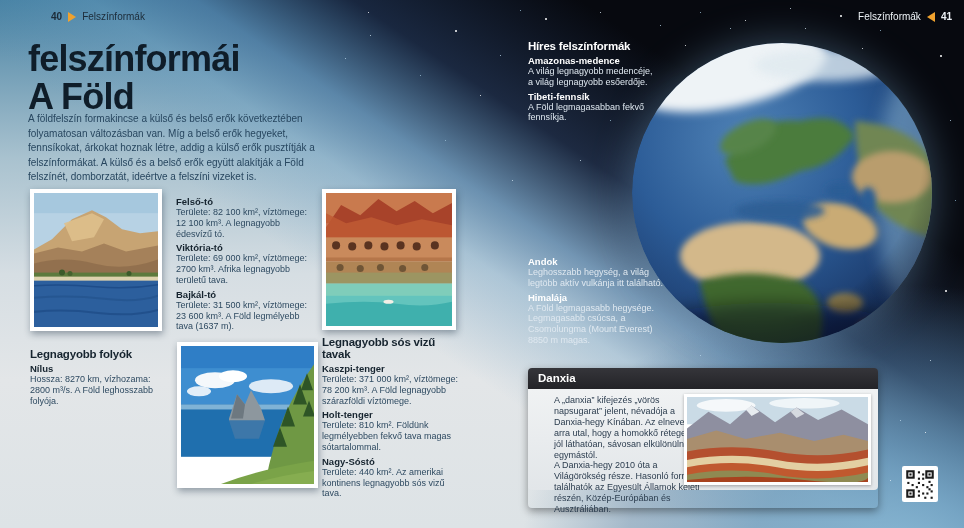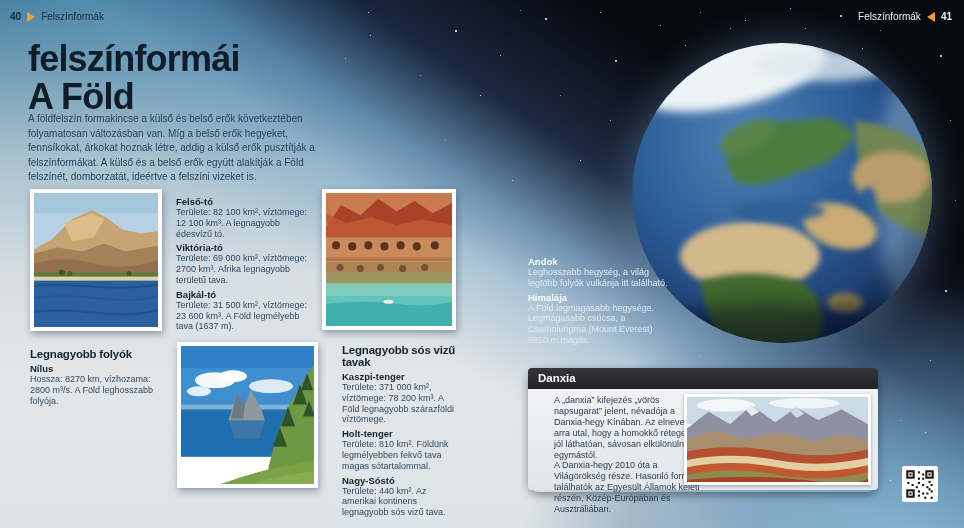--- a/index.html
+++ b/index.html
@@ -30,21 +30,21 @@
     790px 8px #cfe4f0, 880px 30px #9fc2d8, 915px 12px #dfeef7, 950px 120px #bcd8ea,
     955px 200px #8fb5cf, 930px 360px #cfe4f0, 900px 420px #bcd8ea, 865px 392px #ffffff,
     610px 120px #9fc2d8, 580px 160px #cfe4f0, 368px 12px #ffffff, 890px 480px #dfeef7,
     855px 470px #bcd8ea, 925px 432px #ffffff, 480px 95px #ffffff, 520px 10px #9fc2d8,
     685px 45px #ffffff, 730px 28px #bcd8ea, 805px 28px #dfeef7, 862px 48px #ffffff,
     345px 58px #bcd8ea, 445px 140px #9fc2d8, 512px 180px #cfe4f0, 700px 355px #bcd8ea; }
   .starfield2 { left:0; top:0; width:2px; height:2px; box-shadow:
     455px 30px #ffffff, 615px 60px #ffffff, 840px 15px #ffffff, 940px 55px #ffffff,
     945px 290px #ffffff, 545px 18px #ffffff; }
   
-  .hdr { position:absolute; top:11px; display:flex; align-items:center; gap:6px; font-size:10px; }
+  .hdr { position:absolute; top:11px; display:flex; align-items:center; gap:6px; font-size:10px;margin-left:41px; }
   .hdr-left { left:10px; color:#1c2b38; }
   .hdr-right { right:12px; color:#eef3f7; }
   .hdr .num { font-weight:bold; }
   .tri-r { width:0; height:0; border-left:8px solid #f0a22e; border-top:5px solid transparent; border-bottom:5px solid transparent; }
   .tri-l { width:0; height:0; border-right:8px solid #f0a22e; border-top:5px solid transparent; border-bottom:5px solid transparent; }
   
   .title { position:absolute; left:28px; top:40px; font-size:36px; line-height:38px; font-weight:bold; letter-spacing:-0.8px; color:#0f1d29; }
   .intro { position:absolute; left:28px; top:112px; width:312px; font-size:10px; line-height:14.5px; color:#27465f; }
   .sec { position:absolute; }
   .sec h3 { font-size:11.5px; font-weight:bold; letter-spacing:-0.2px; color:#16242f; margin-bottom:3px; }
@@ -57,22 +57,22 @@
   .photo { position:absolute; background:#fff; padding:4px; box-shadow:1px 3px 7px rgba(20,40,60,0.40); }
   .photo svg { display:block; width:100%; height:100%; }
   .photo-nile    { left:30px;  top:189px; width:132px; height:142px; }
   .photo-deadsea { left:322px; top:189px; width:134px; height:141px; }
   .photo-baikal  { left:177px; top:342px; width:141px; height:146px; }
   
   .globe { position:absolute; left:630px; top:41px; width:304px; height:304px;
     filter:drop-shadow(0 0 20px rgba(125,175,215,0.40)); }
   .globe svg { display:block; width:100%; height:100%; }
   
-  .danxia-box { position:absolute; left:528px; top:368px; width:350px; height:124px;
-    border-radius:11px; box-shadow:0 3px 8px rgba(0,0,0,0.40); }
+  .danxia-box { position:absolute; left:528px; top:368px; width:350px; height:140px;
+    border-radius:4px; box-shadow:0 3px 8px rgba(0,0,0,0.40); }
   .danxia-hd { height:21px; background:linear-gradient(180deg,#35353a,#232327); color:#fff;
     font-size:11.5px; font-weight:bold; padding:4px 10px 0 10px; border-radius:4px 4px 0 0; }
   .danxia-bd { position:relative; height:101px; background:linear-gradient(180deg,#f0f2f3,#e2e6e9); border-radius:0 0 4px 4px; }
   .danxia-tx { position:absolute; left:26px; top:6px; width:148px; font-size:9px; line-height:10.9px; color:#2b3c4e; }
   .danxia-ph { position:absolute; left:156px; top:5px; width:187px; height:91px; background:#fff; padding:3px; box-shadow:0 1px 3px rgba(0,0,0,0.3); }
   .danxia-ph svg { display:block; width:100%; height:100%; }
   
   .qr { position:absolute; left:902px; top:466px; width:36px; height:36px; }
   .qr svg { display:block; width:100%; height:100%; }
 </style>
@@ -248,41 +248,52 @@
           <path d="M120,44 l6,-17 l6,17z"></path>
         <path d="M100,80 l7,-20 l7,20z"></path>
           <path d="M122,70 l6,-16 l6,16z"></path>
           <path d="M92,100 l7,-19 l7,19z"></path>
       </g>
       <path d="M40,137 Q80,122 133,114 L133,137Z" fill="#7aa348"></path>
       <path d="M70,137 Q100,128 133,124 L133,137Z" fill="#86ad50"></path>
     </svg>
   </div>
 
-  <div class="sec" style="left:322px; top:344px; width:138px;padding-left:20px;">
+  <div class="sec" style="left:322px; top:336px; width:138px;">
     <h3>Legnagyobb sós vizű tavak</h3>
     <div class="itm">
       <div class="nm">Kaszpi-tenger</div>
       <div class="ds">Területe: 371 000 km², víztömege: 78 200 km³. A Föld legnagyobb szárazföldi víztömege.</div>
     </div>
     <div class="itm">
       <div class="nm">Holt-tenger</div>
       <div class="ds">Területe: 810 km². Földünk legmélyebben fekvő tava magas sótartalommal.</div>
     </div>
     <div class="itm">
       <div class="nm">Nagy-Sóstó</div>
       <div class="ds">Területe: 440 km². Az amerikai kontinens legnagyobb sós vizű tava.</div>
     </div>
   </div>
 
+  <div class="sec light" style="left:528px; top:40px; width:132px;">
+    <h3>Híres felszínformák</h3>
+    <div class="itm">
+      <div class="nm">Amazonas-medence</div>
+      <div class="ds">A világ legnagyobb medencéje, a világ legnagyobb esőerdője.</div>
+    </div>
+    <div class="itm">
+      <div class="nm">Tibeti-fennsík</div>
+      <div class="ds">A Föld legmagasabban fekvő fennsíkja.</div>
+    </div>
+  </div>
 
   <div class="sec light" style="left:528px; top:256px; width:140px;">
     <div class="itm">
       <div class="nm">Andok</div>
-      <div class="ds">Leghosszabb hegység, a világ legtöbb folyók vulkánja itt található.</div>
+      <div class="ds">Leghosszabb hegység, a világ legtöbb aktív vulkánja itt található.</div>
     </div>
     <div class="itm">
       <div class="nm">Himalája</div>
       <div class="ds">A Föld legmagasabb hegysége. Legmagasabb csúcsa, a Csomolungma (Mount Everest) 8850 m magas.</div>
     </div>
   </div>
 
   <div class="danxia-box">
     <div class="danxia-hd">Danxia</div>
     <div class="danxia-bd">

